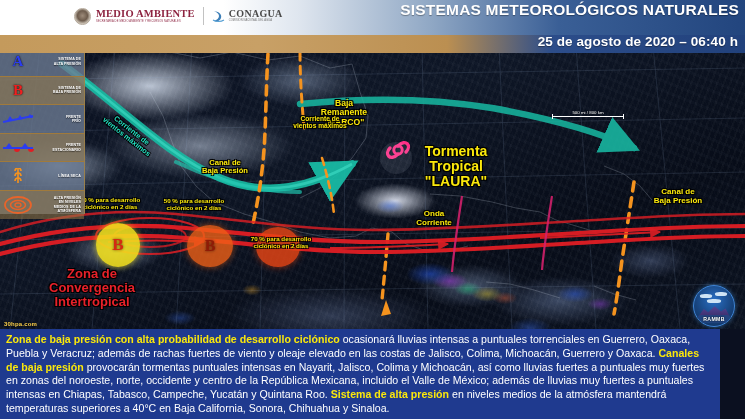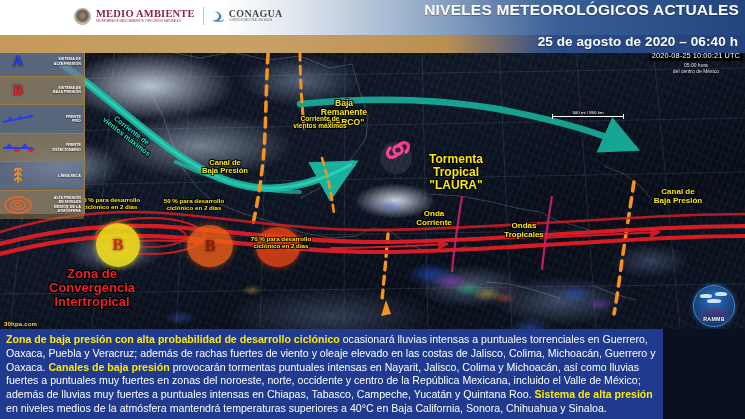--- a/index.html
+++ b/index.html
@@ -135,21 +135,21 @@
   .rammb .rtxt{position:absolute;left:0;bottom:4px;width:40px;text-align:center;font-size:5.2px;
     font-weight:bold;color:#fff;letter-spacing:.3px;text-shadow:0 0 2px #000;}
   .rammb .rbar{position:absolute;left:3px;bottom:3px;width:34px;height:8px;border-radius:4px;
     background:rgba(35,70,130,.85);}
 
   
   .wm{position:absolute;left:4px;bottom:2px;font-size:6px;font-weight:bold;color:#ffd34d;
      text-shadow:0 0 2px #000;z-index:24;letter-spacing:.2px;}
 
   
-  .footer{position:absolute;left:0;top:329px;width:663px;height:90px;background:#1f3a8f;z-index:45;
+  .footer{position:absolute;left:0;top:329px;width:720px;height:90px;background:#1f3a8f;z-index:45;
      padding:4px 6px 12px 6px;box-sizing:border-box;}
   .ftext{font-size:10.6px;color:#ffffff;line-height:1.30;text-align:left;}
   .hl{color:#fbe80b;font-weight:bold;}
 </style>
 </head>
 <body>
 
 <div id="app">
 
   <div class="header">
@@ -168,21 +168,21 @@
             <path d="M2 2 C8 3 10 6 9 9 C8 12 5 13 2 12 C5 11 7 9 7 7 C7 5 5 3 2 2 Z" fill="#3d7fb8"></path>
             <path d="M1 11 C4 13 9 13 12 11" stroke="#57a0d4" stroke-width="1.1" fill="none"></path>
           </svg>
         </div>
         <div class="con-txt">
           <div class="con-main">CONAGUA</div>
           <div class="con-sub">COMISIÓN NACIONAL DEL AGUA</div>
         </div>
       </div>
     </div>
-    <div class="hdr-title">NIVELES METEOROLÓGICOS ACTUALES</div>
+    <div class="hdr-title">SISTEMAS METEOROLÓGICOS NATURALES</div>
   </div>
   <div class="goldband"></div>
   <div class="hdr-date">25 de agosto de 2020 – 06:40 h</div>
 
   <div class="map">
 
     <div class="sat">
       <div class="sat-base"></div>
       <div class="sat-noise"></div>
       <div class="sat-cold"></div>
@@ -310,29 +310,27 @@
     <div class="mlabel ylab" style="left:287px;top:53px;width:114px;font-size:8.6px;">Baja
 Remanente
 "MARCO"</div>
 
     <div class="mlabel ylab" style="left:176px;top:113px;width:98px;font-size:7.6px;">Canal de
 Baja Presión</div>
 
     <div class="mlabel ylab" style="left:278px;top:69px;width:84px;font-size:6.6px;">Corriente de
 vientos máximos</div>
 
-    <div class="mlabel ylab" style="left:408px;top:107px;width:96px;font-size:12px;">Tormenta
+    <div class="mlabel ylab" style="left:408px;top:98px;width:96px;font-size:14px;">Tormenta
 Tropical
 "LAURA"</div>
 
     <div class="mlabel ylab" style="left:398px;top:164px;width:72px;font-size:8px;">Onda
 Corriente</div>
 
-    <div class="mlabel ylab" style="left:482px;top:176px;width:84px;font-size:8px;">Ondas
-Tropicales</div>
 
     <div class="mlabel ylab" style="left:630px;top:142px;width:96px;font-size:8px;">Canal de
 Baja Presión</div>
 
     <div class="mlabel rlab" style="left:26px;top:221px;width:132px;font-size:13px;">Zona de Convergencia
 Intertropical</div>
 
     <div class="legend">
       <div class="lrow">
         <div class="lico">
@@ -392,25 +390,20 @@
             <ellipse cx="15" cy="10" rx="3" ry="2" fill="none" stroke="#e8642a" stroke-width="1.4"></ellipse>
           </svg>
         </div>
         <div class="ltxt">ALTA PRESIÓN
 EN NIVELES
 MEDIOS DE LA
 ATMÓSFERA</div>
       </div>
     </div>
 
-    <div class="tstamp">
-      <div class="t1">2020-08-25 10:00:21 UTC</div>
-      <div class="t2">05:00 hora
-del centro de México</div>
-    </div>
 
     <div class="scalebar">
       <div class="sb-txt">500 mi / 800 km</div>
       <div class="sb-line"></div>
     </div>
 
     <div class="rammb">
       <div class="globe">
         <div class="cloud c1"></div>
           <div class="cloud c2"></div>

